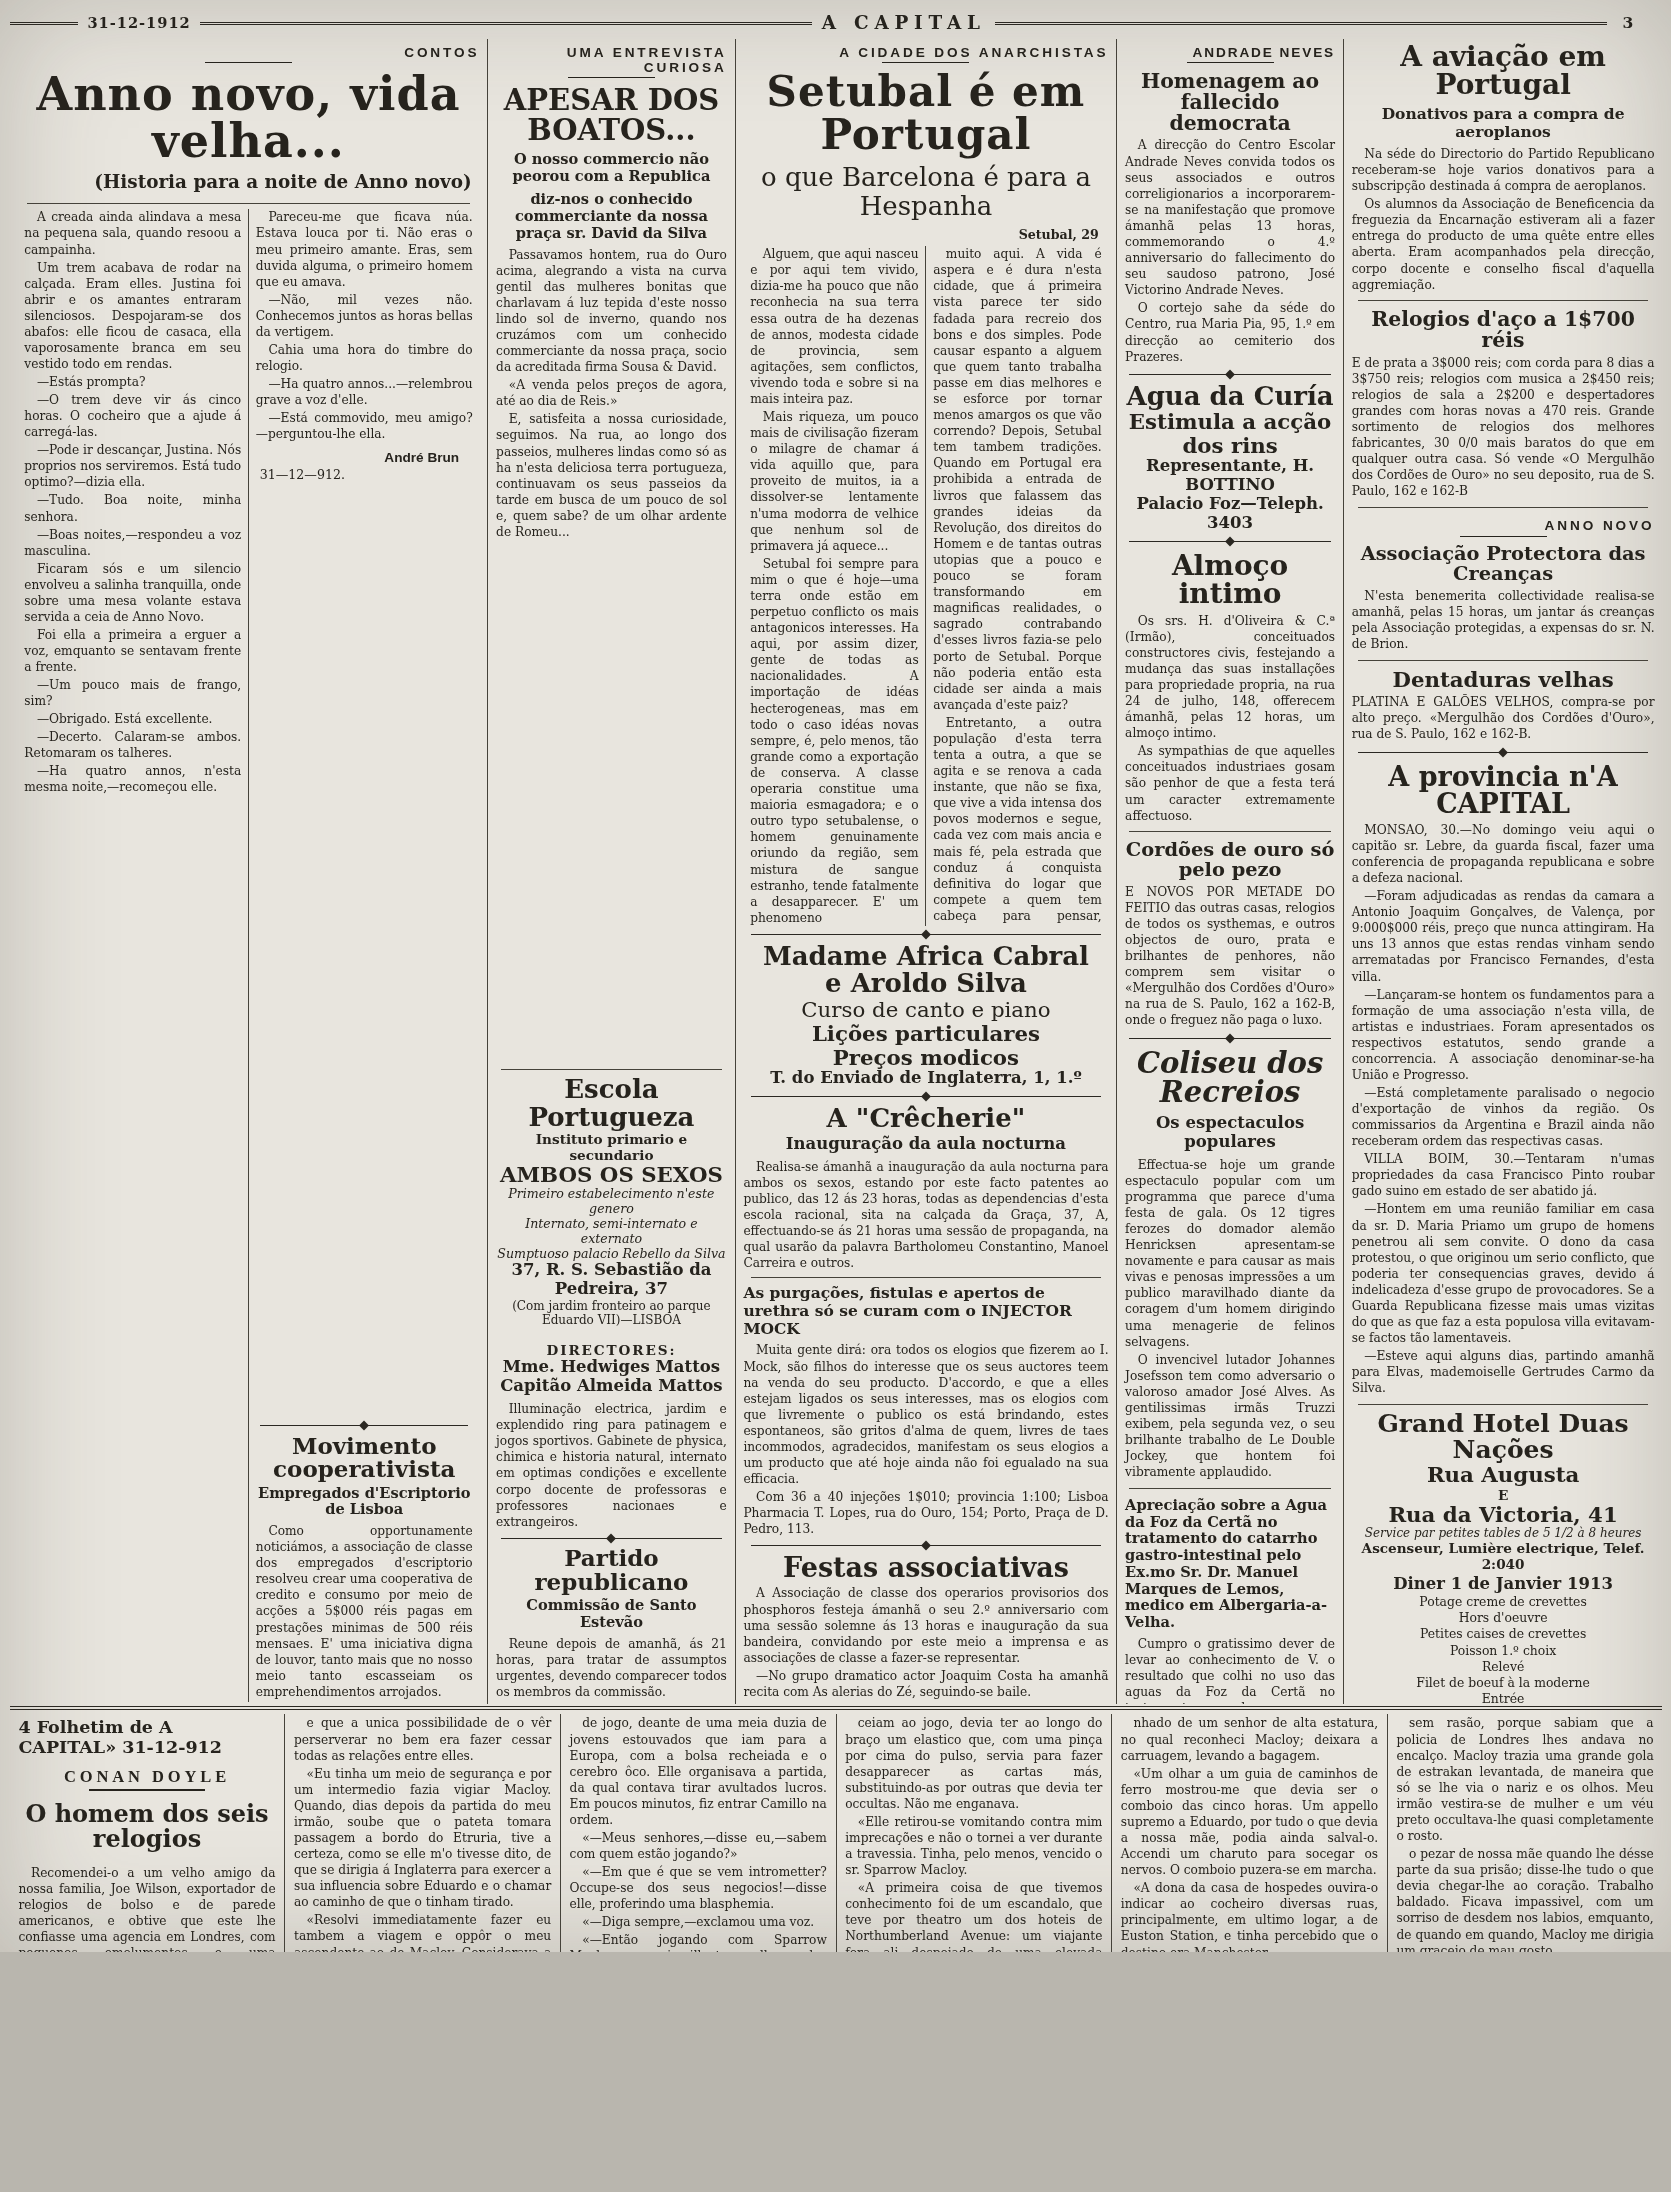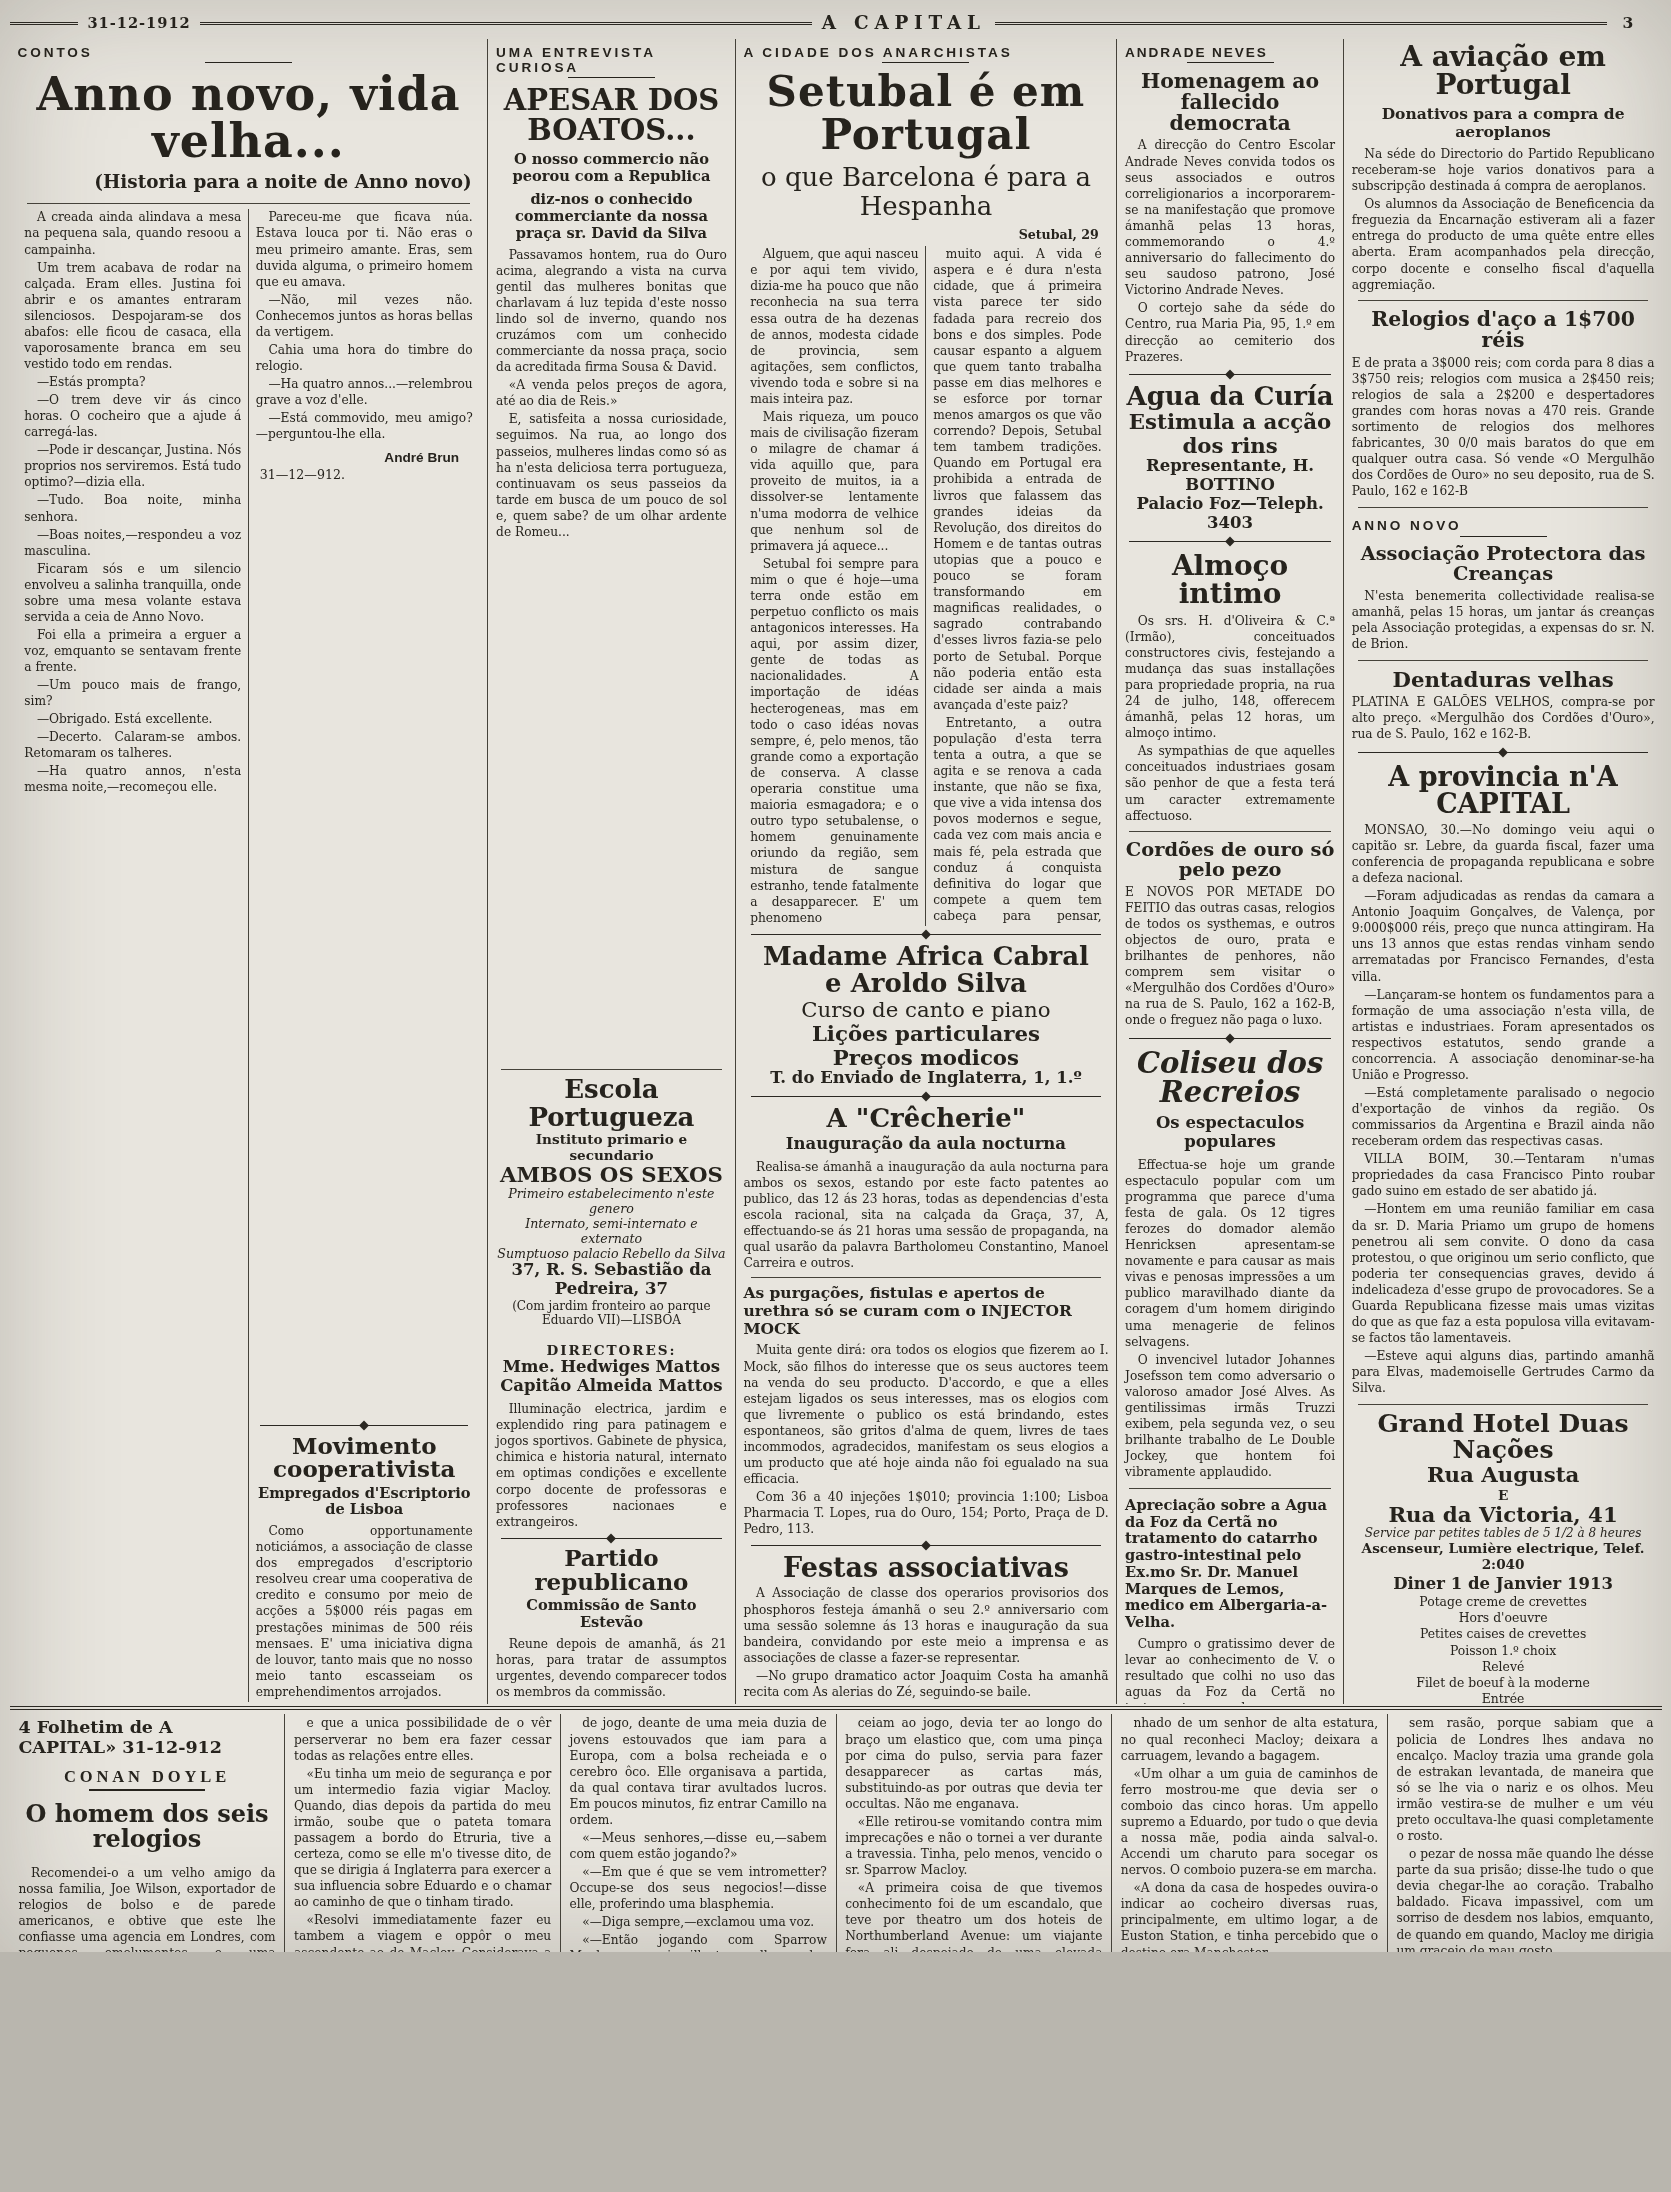--- a/index.html
+++ b/index.html
@@ -24,21 +24,21 @@
   .s3{width:250px;}
   .g-setubal{width:386px;}
   .s6{width:229px;}
   .s7{width:323px;}
   .twocol{display:flex;flex:1;min-height:0;}
   .twocol>.half{flex:1;box-sizing:border-box;padding:0 6.8px;overflow:hidden;display:flex;flex-direction:column;}
   .twocol>.half+.half{border-left:1px solid #45423a;}
   
   p.b{font-size:12.2px;line-height:1.32;text-align:justify;text-indent:12.6px;margin:0 0 1.9px 0;}
   p.b.noind{text-indent:0;}
-  .kicker{font-family:"Liberation Sans",sans-serif;font-weight:bold;font-size:13.6px;letter-spacing:2.9px;text-align:left;margin:3.9px 0 1.9px;}
+  .kicker{font-family:"Liberation Sans",sans-serif;font-weight:bold;font-size:13.6px;letter-spacing:2.9px;text-align:right;margin:3.9px 0 1.9px;}
   .krule{width:87px;border-top:1.9px solid #26231d;margin:1px auto 5.8px;}
   .h1{font-weight:bold;text-align:center;line-height:1.02;margin:1.9px 0 3.9px;}
   .h1.huge{font-size:46px;letter-spacing:1px;}
   .h1.big{font-size:29px;}
   .h1.med{font-size:23px;}
   .h1.sm{font-size:18.4px;}
   .hsub{text-align:center;font-size:14.6px;font-weight:bold;line-height:1.15;margin:1.9px 0 4.9px;}
   .hsub.lite{font-weight:normal;font-size:26px;}
   .hsub.right{text-align:right;font-size:18.4px;margin-right:7.8px;}
   .dateline{font-weight:bold;text-align:right;font-size:12.6px;margin:0 9.7px 3.9px 0;}

